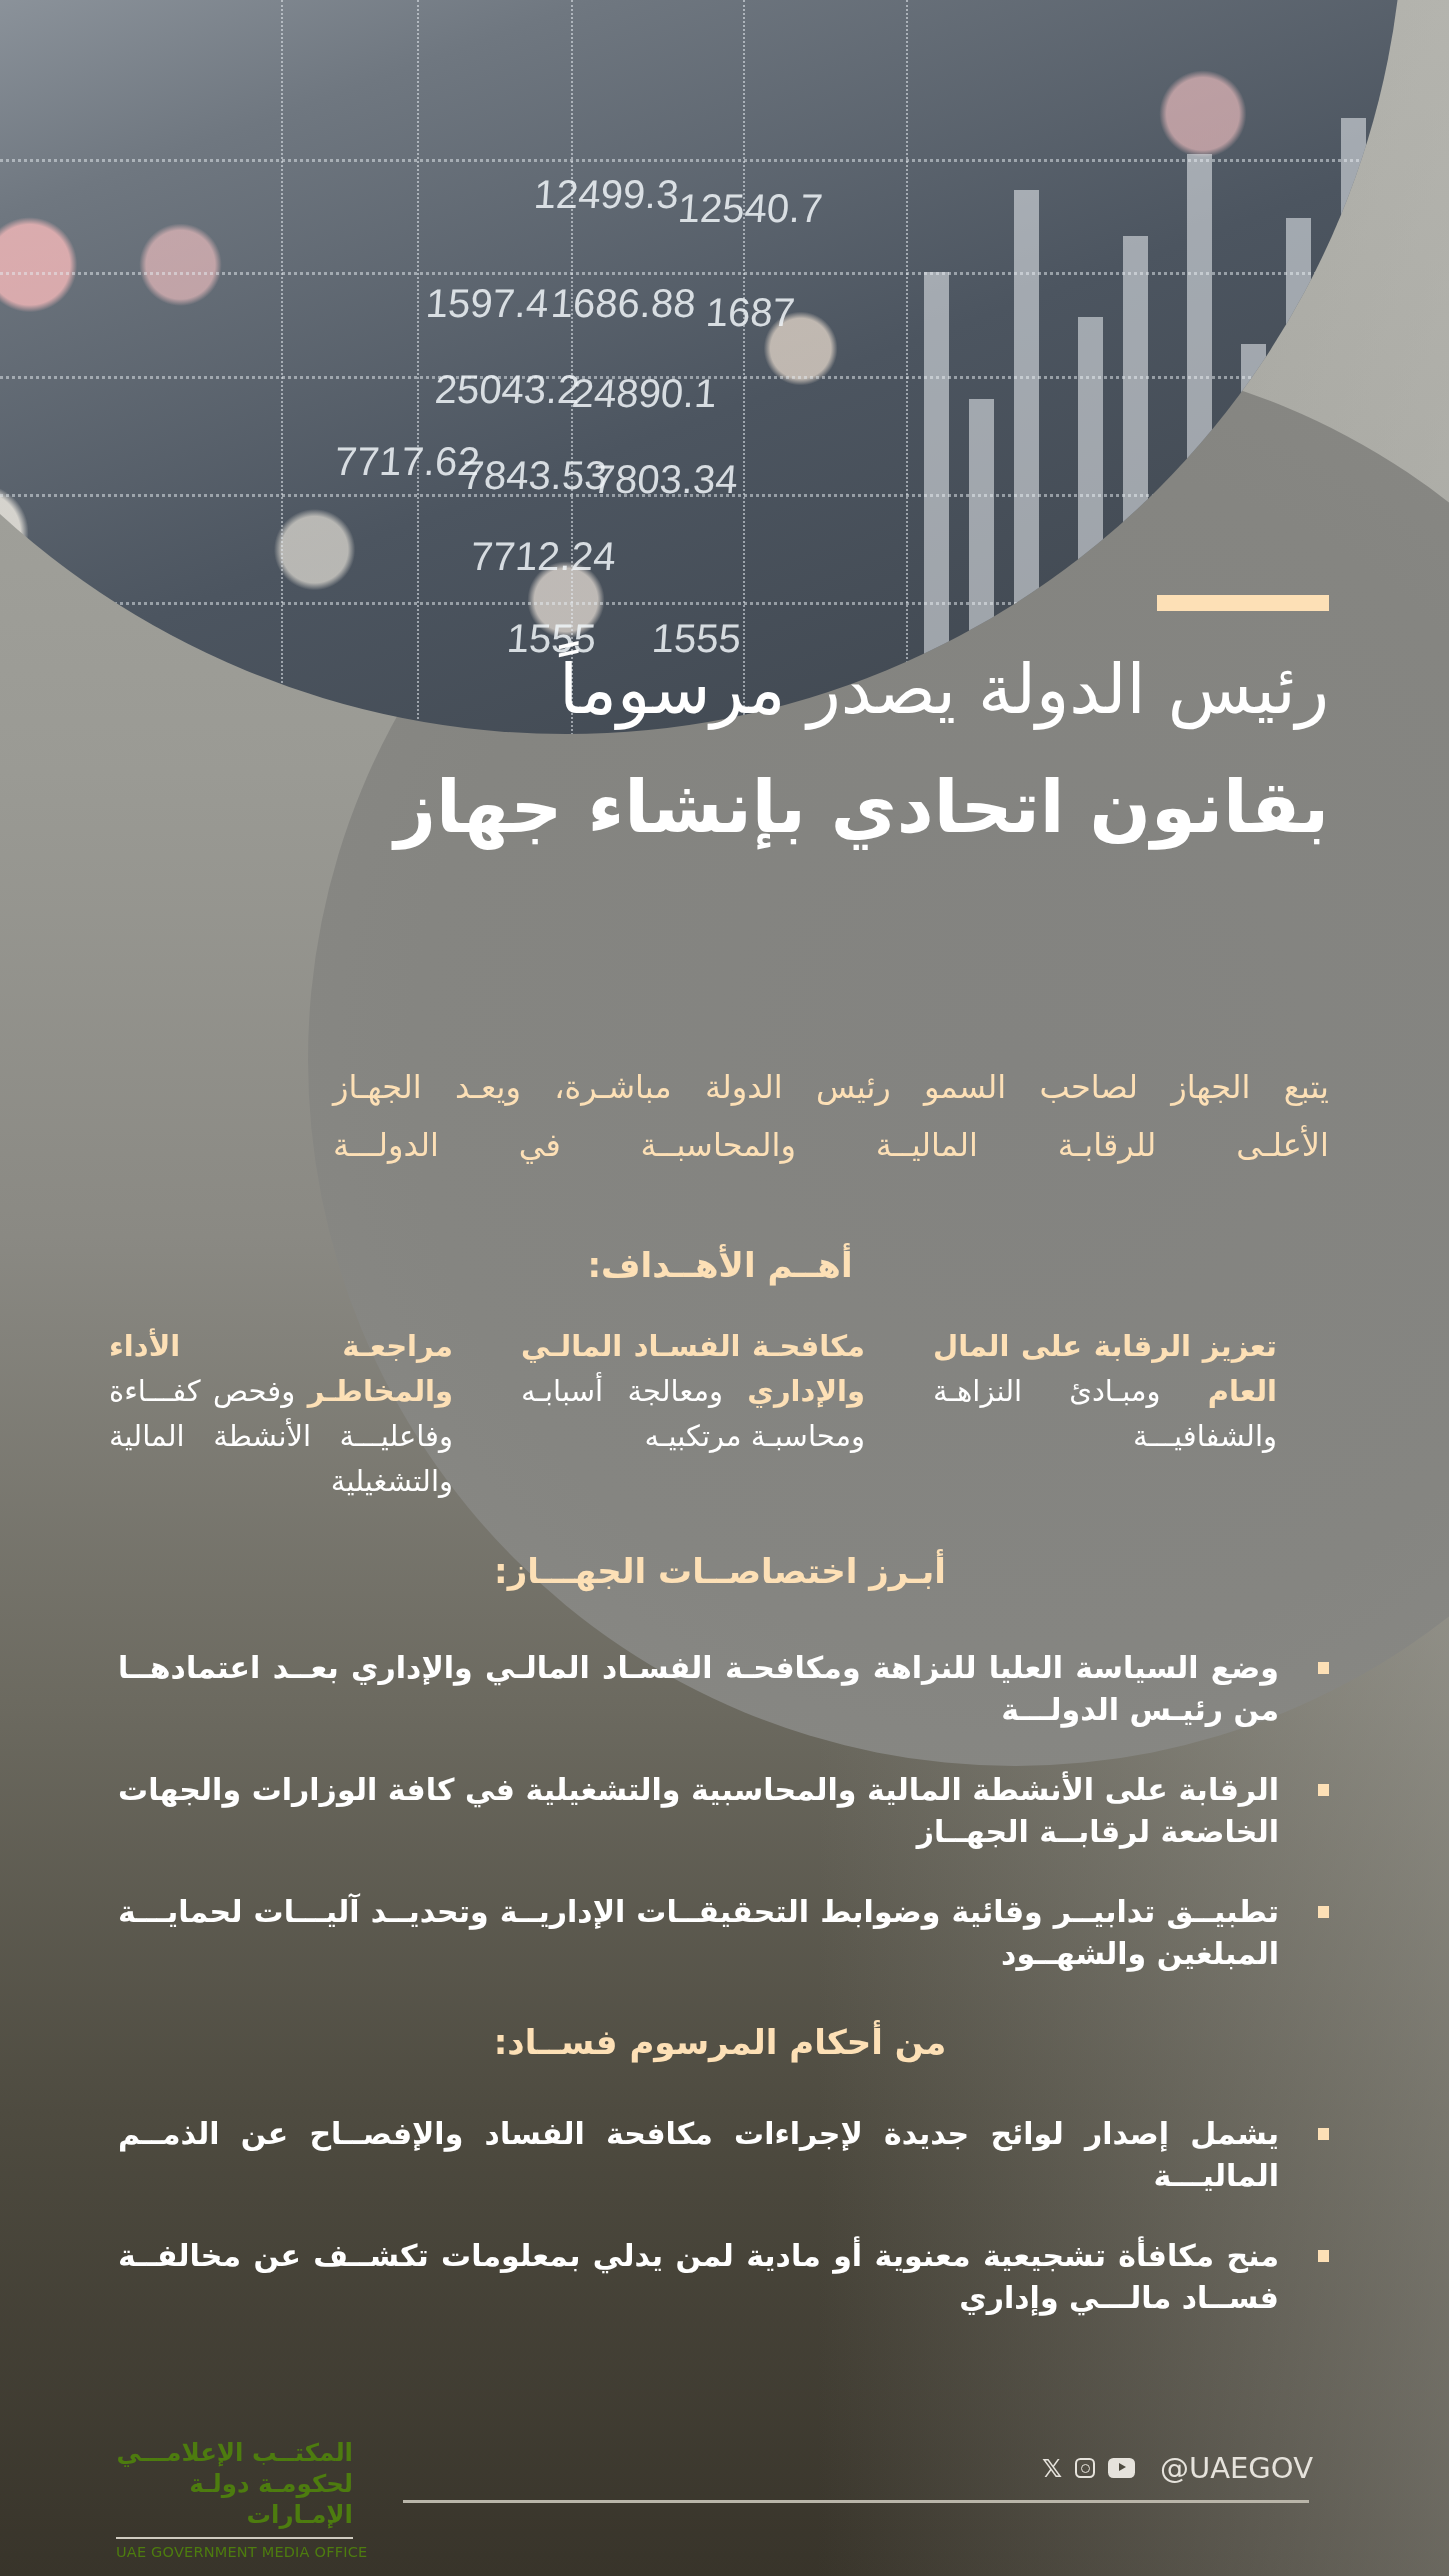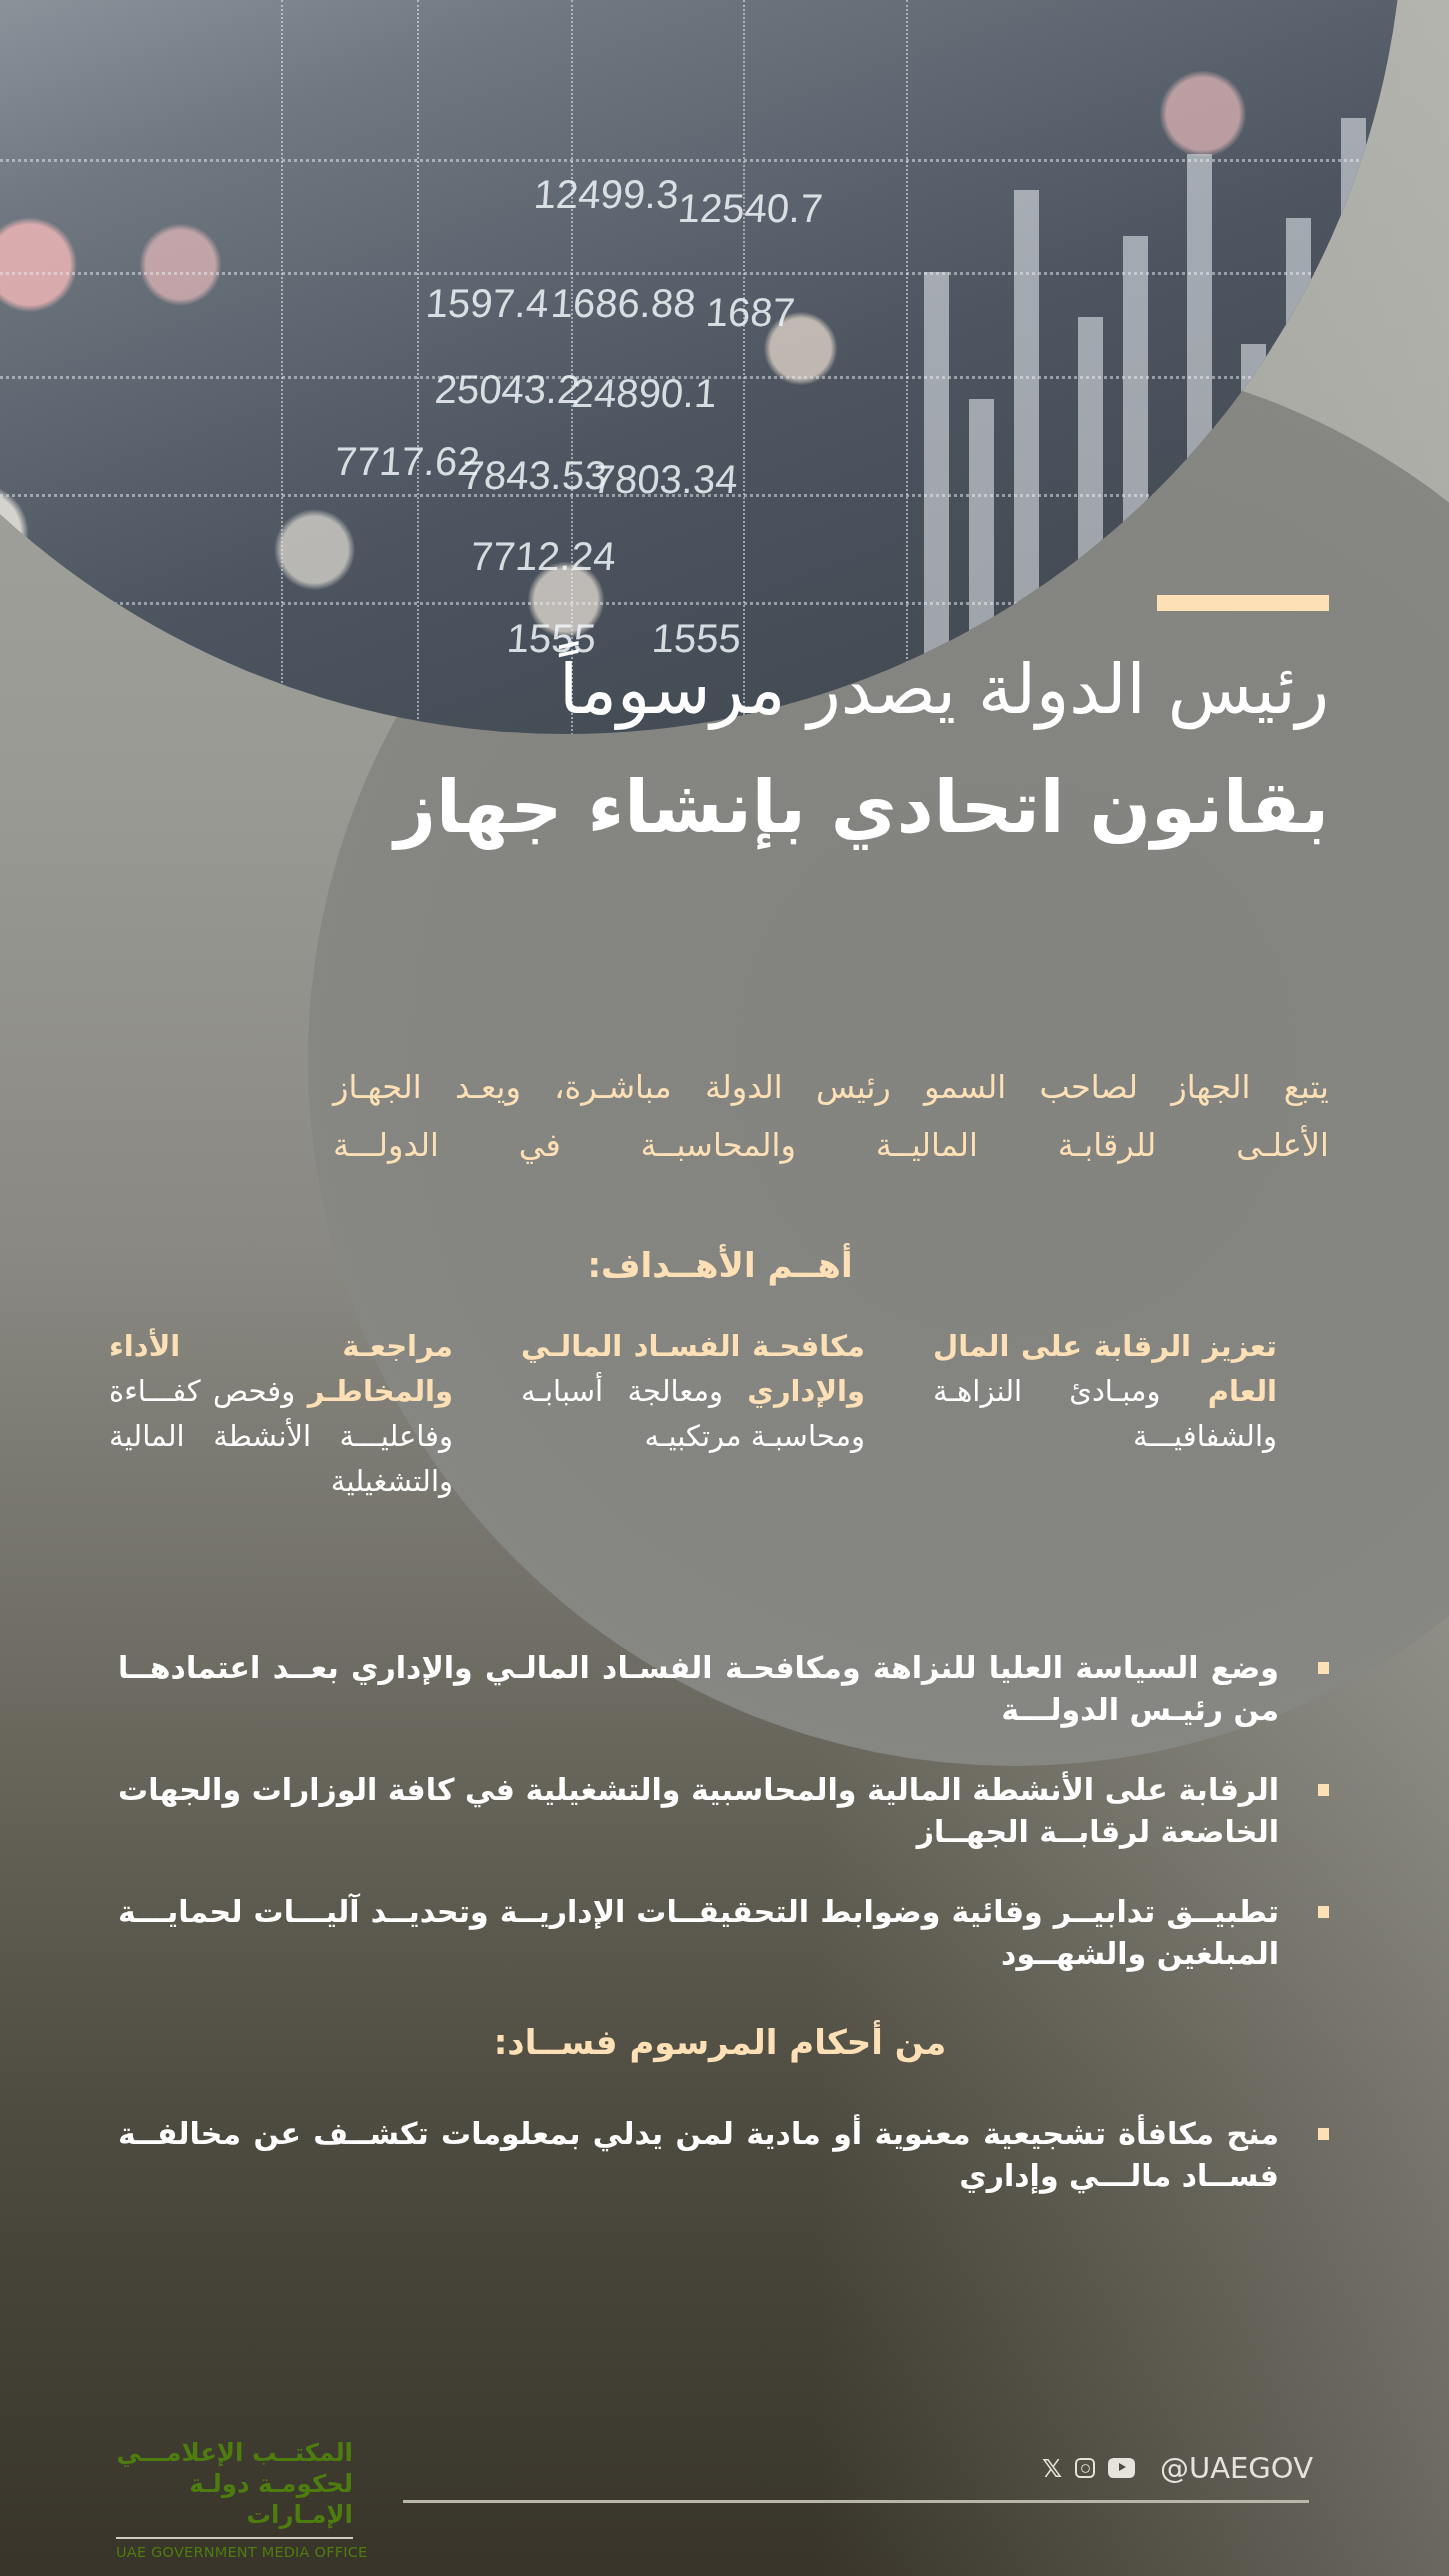--- a/index.html
+++ b/index.html
@@ -166,35 +166,37 @@
   </div>
   <div class="goal">
     <span class="hl">مكافحـة الفسـاد المالـي والإداري</span><span> ومعالجة أسبابـه ومحاسبـة مرتكبيـه</span>
   </div>
   <div class="goal">
     <span class="hl">مراجعـة الأداء والمخاطـر</span><span> وفحص كفـــاءة وفاعليـــة الأنشطة المالية والتشغيلية</span>
   </div>
 </div>
 
 <div class="section-head" style="top:1551px">
+  <span class="label">أبـرز اختصاصــات الجهـــاز:</span>
   <span class="rule"></span>
 </div>
 
 <div class="bullets" style="top:1647px">
   <div class="bullet" style="margin-bottom:38px">وضع السياسة العليا للنزاهة ومكافحـة الفسـاد المالـي والإداري بعــد اعتمادهــا من رئيـس الدولـــة</div>
   <div class="bullet" style="margin-bottom:38px">الرقابة على الأنشطة المالية والمحاسبية والتشغيلية في كافة الوزارات والجهات الخاضعة لرقابــة الجهــاز</div>
   <div class="bullet">تطبيــق تدابيــر وقائية وضوابط التحقيقــات الإداريــة وتحديــد آليـــات لحمايـــة المبلغين والشهــود</div>
 </div>
 
 <div class="section-head" style="top:2022px">
   <span class="label">من أحكام المرسوم فســاد:</span>
   <span class="rule"></span>
 </div>
 
 <div class="bullets" style="top:2113px">
+  <div class="bullet" style="margin-bottom:38px">يشمل إصدار لوائح جديدة لإجراءات مكافحة الفساد والإفصــاح عن الذمــم الماليـــة</div>
   <div class="bullet">منح مكافأة تشجيعية معنوية أو مادية لمن يدلي بمعلومات تكشــف عن مخالفــة فســاد مالـــي وإداري</div>
 </div>
 
 <div class="social">
   <span class="icon-x">𝕏</span>
   <span class="icon-ig"></span>
   <span class="icon-yt"></span>
   <span class="handle">@UAEGOV</span>
 </div>
 <div class="footer-rule"></div>

